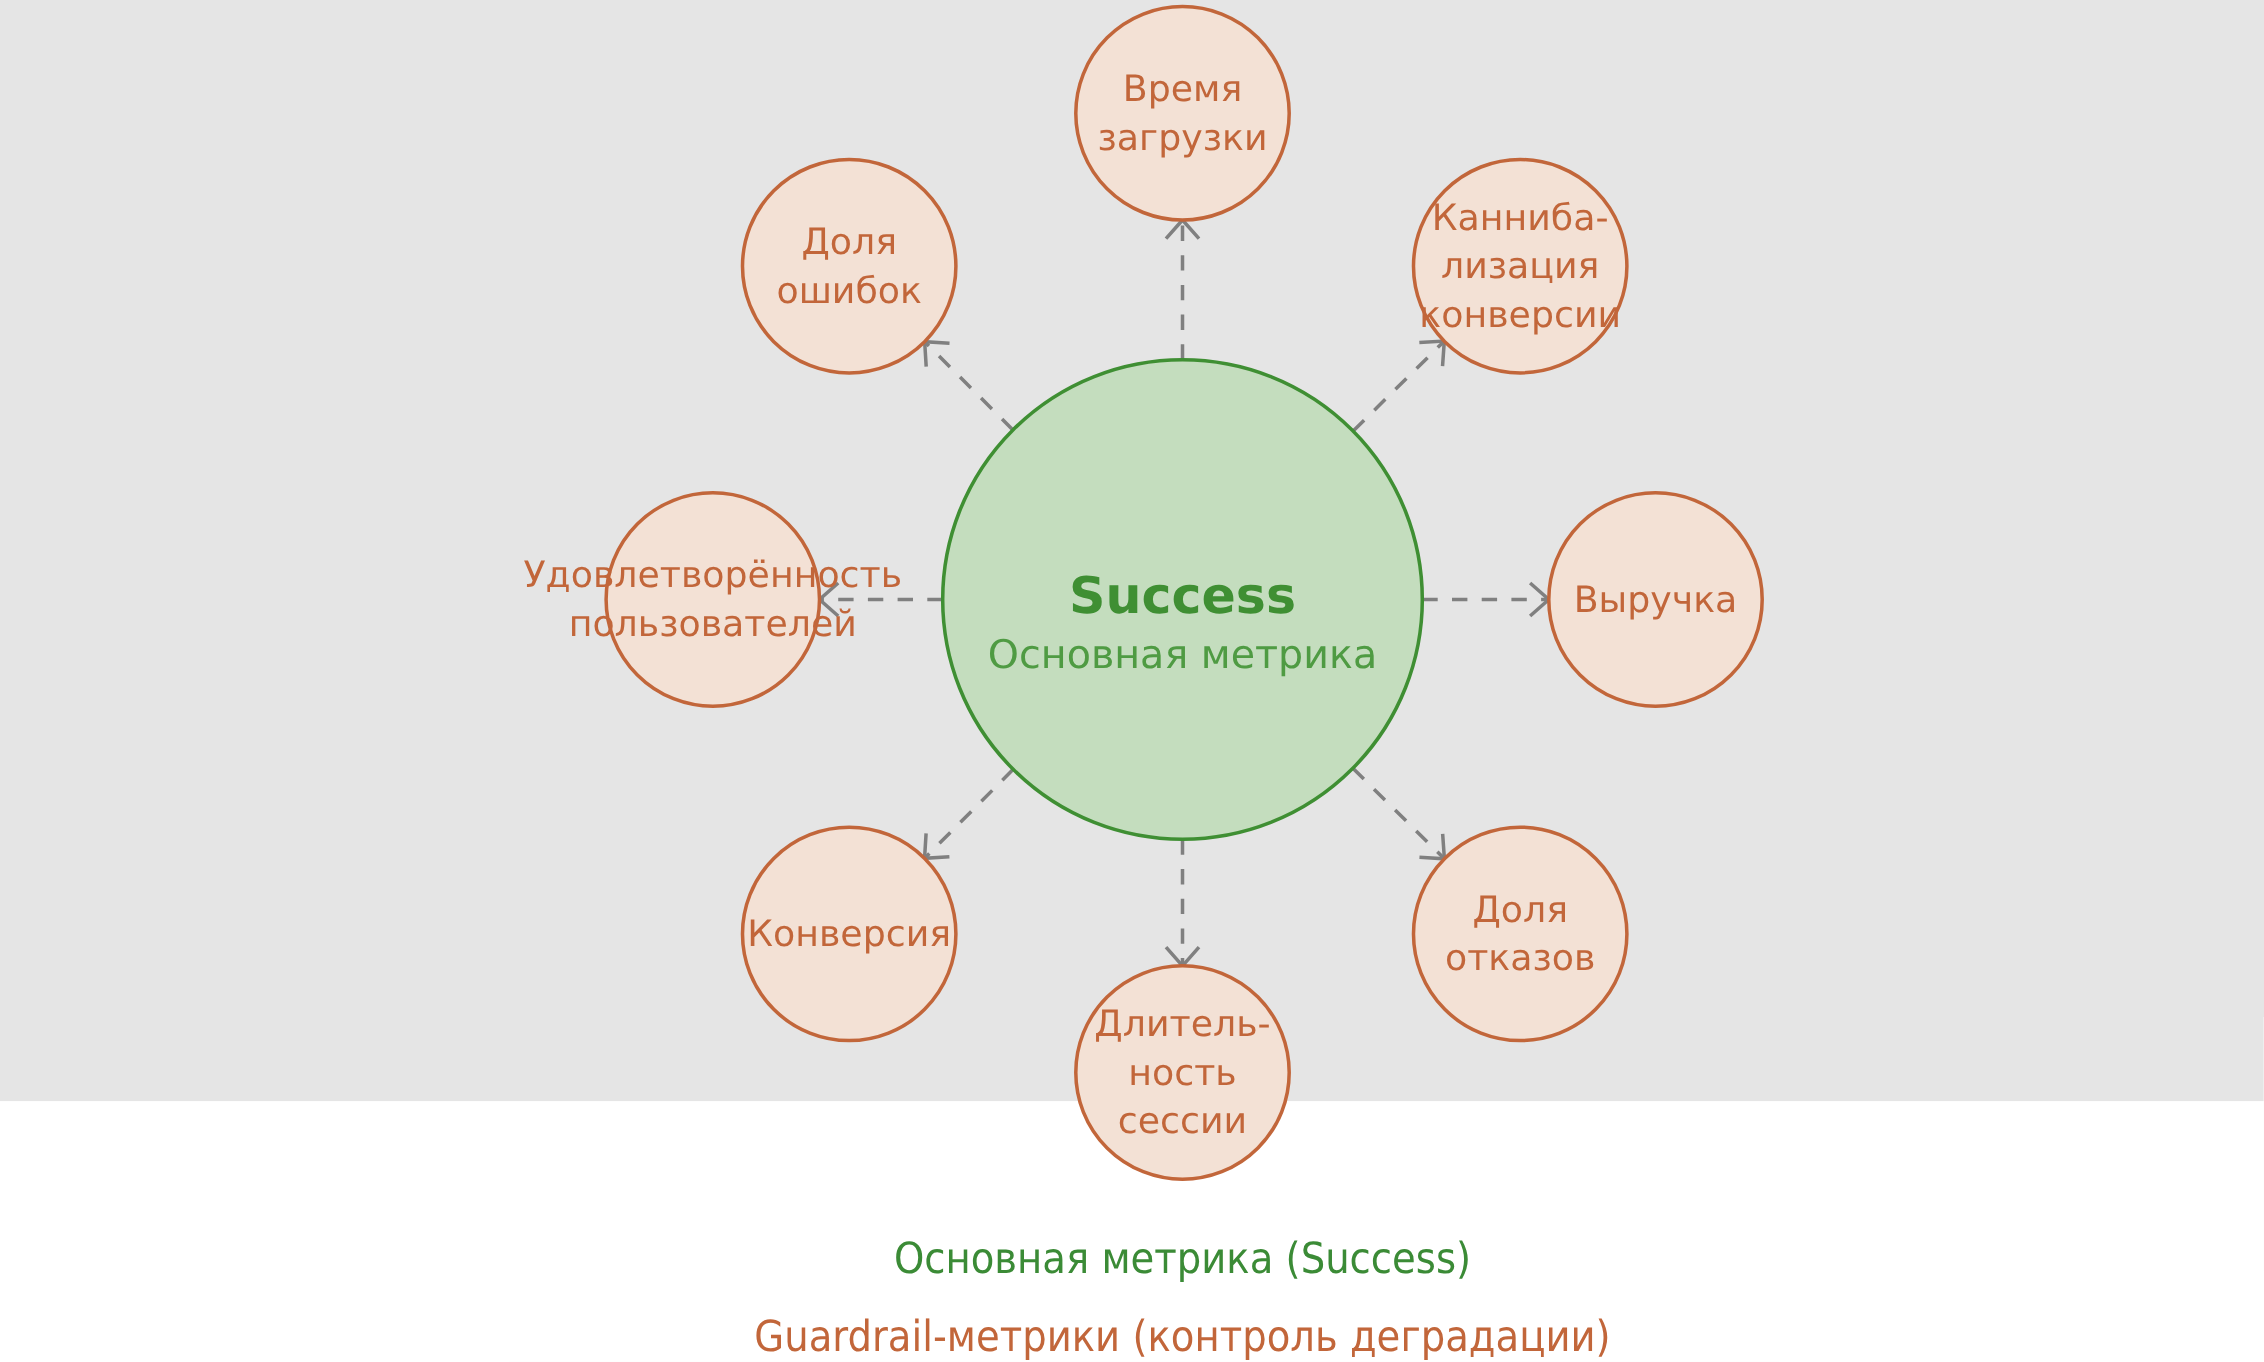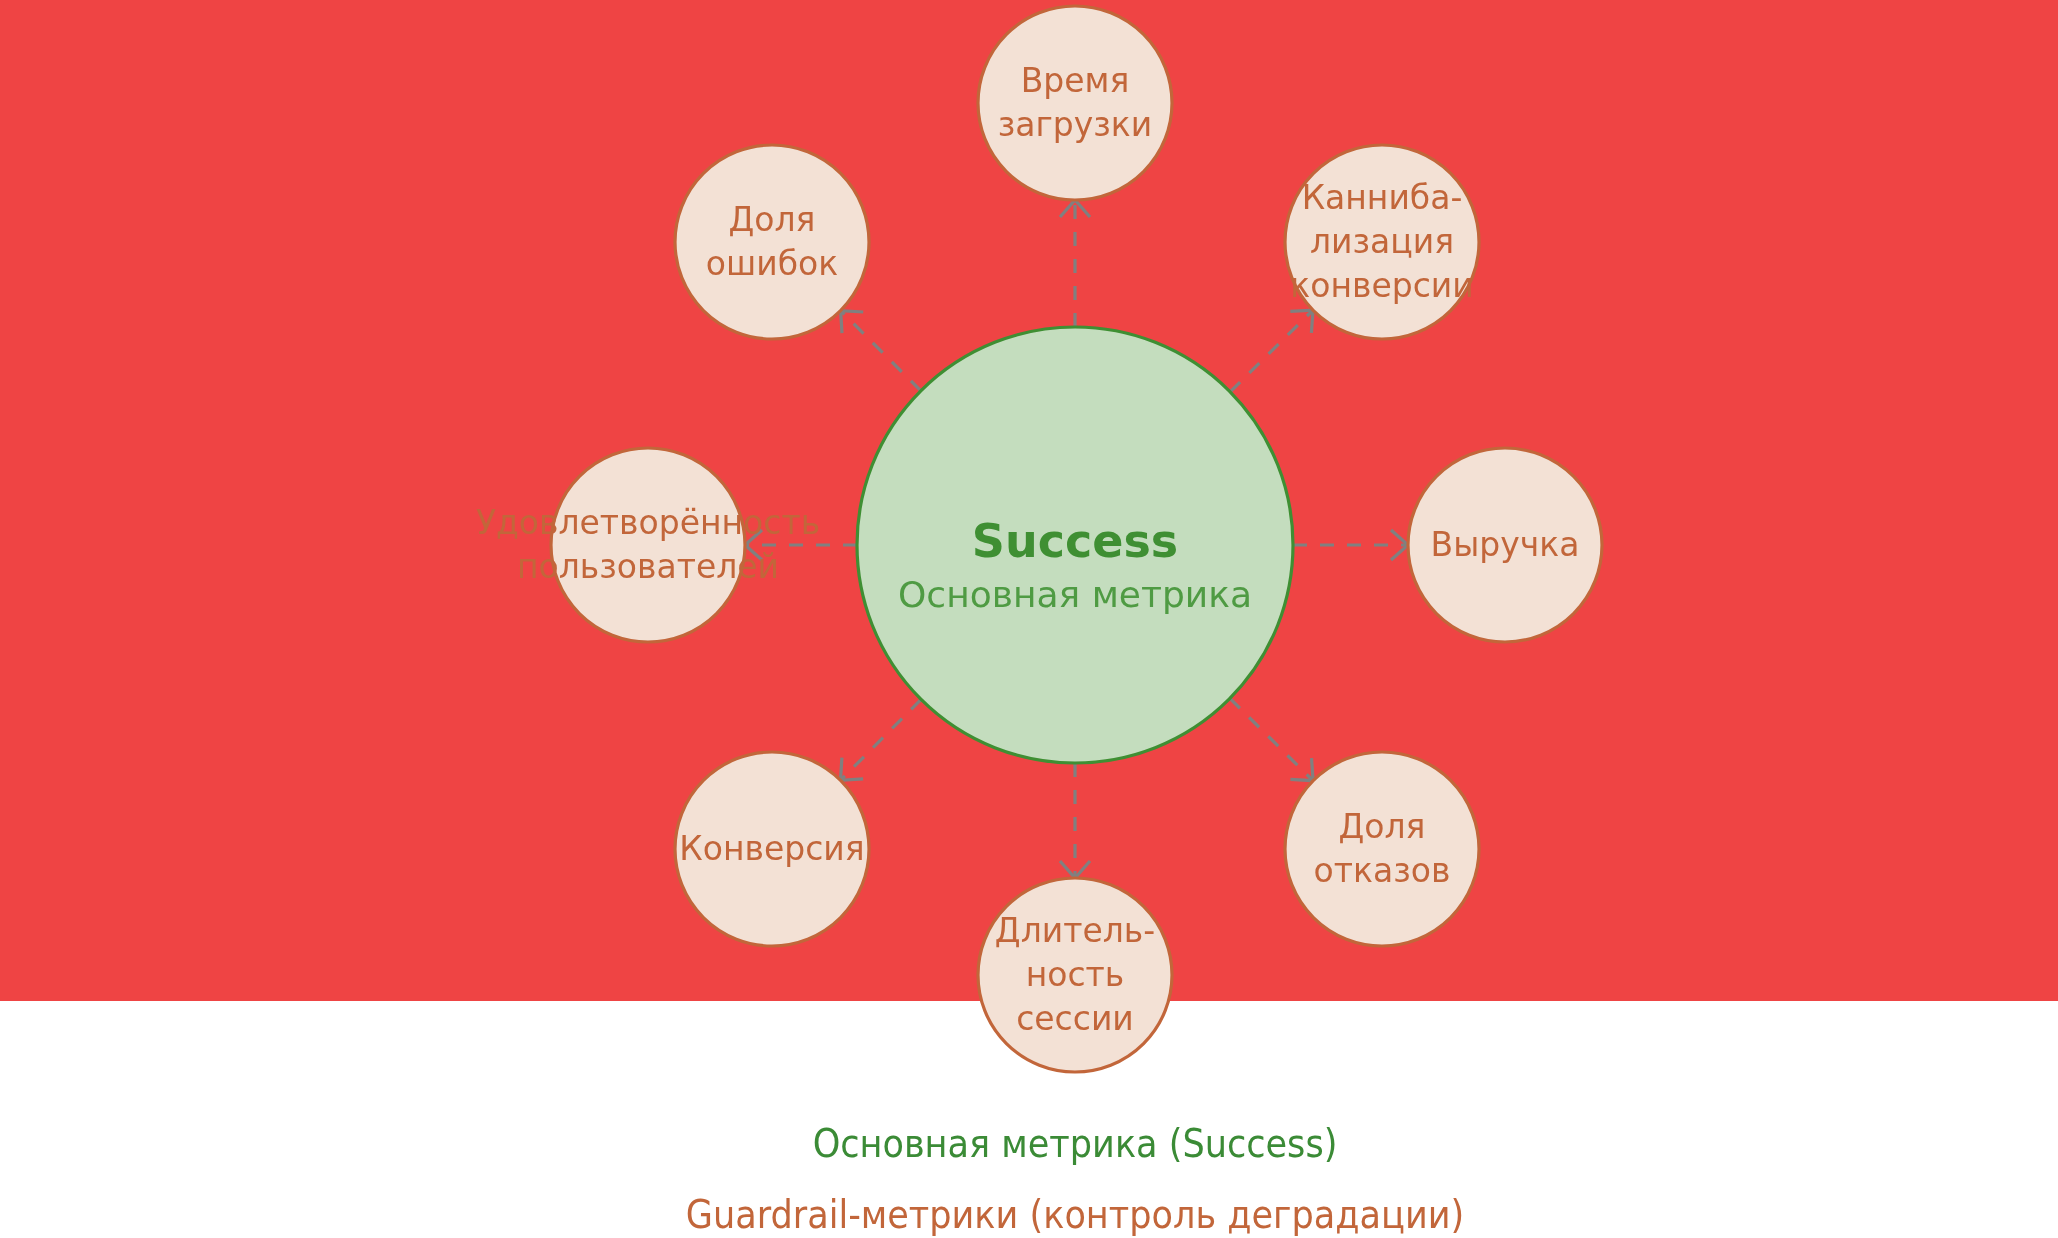--- a/index.html
+++ b/index.html
@@ -10,21 +10,21 @@
   body {
     width: 2058px;
     height: 1238px;
     overflow: hidden;
     font-family: "DejaVu Sans", sans-serif;
   }
   #diagram-root {
     position: relative;
     width: 2058px;
     height: 1001px;
-    background: #ef4444;
+    background: #e5e5e5;
   }
   svg#metric-map {
     display: block;
     width: 2058px;
     height: 1238px;
   }
   .node-circle-center {
     fill: #c4ddbe;
     stroke: #3f8f33;
     stroke-width: 3.2;

